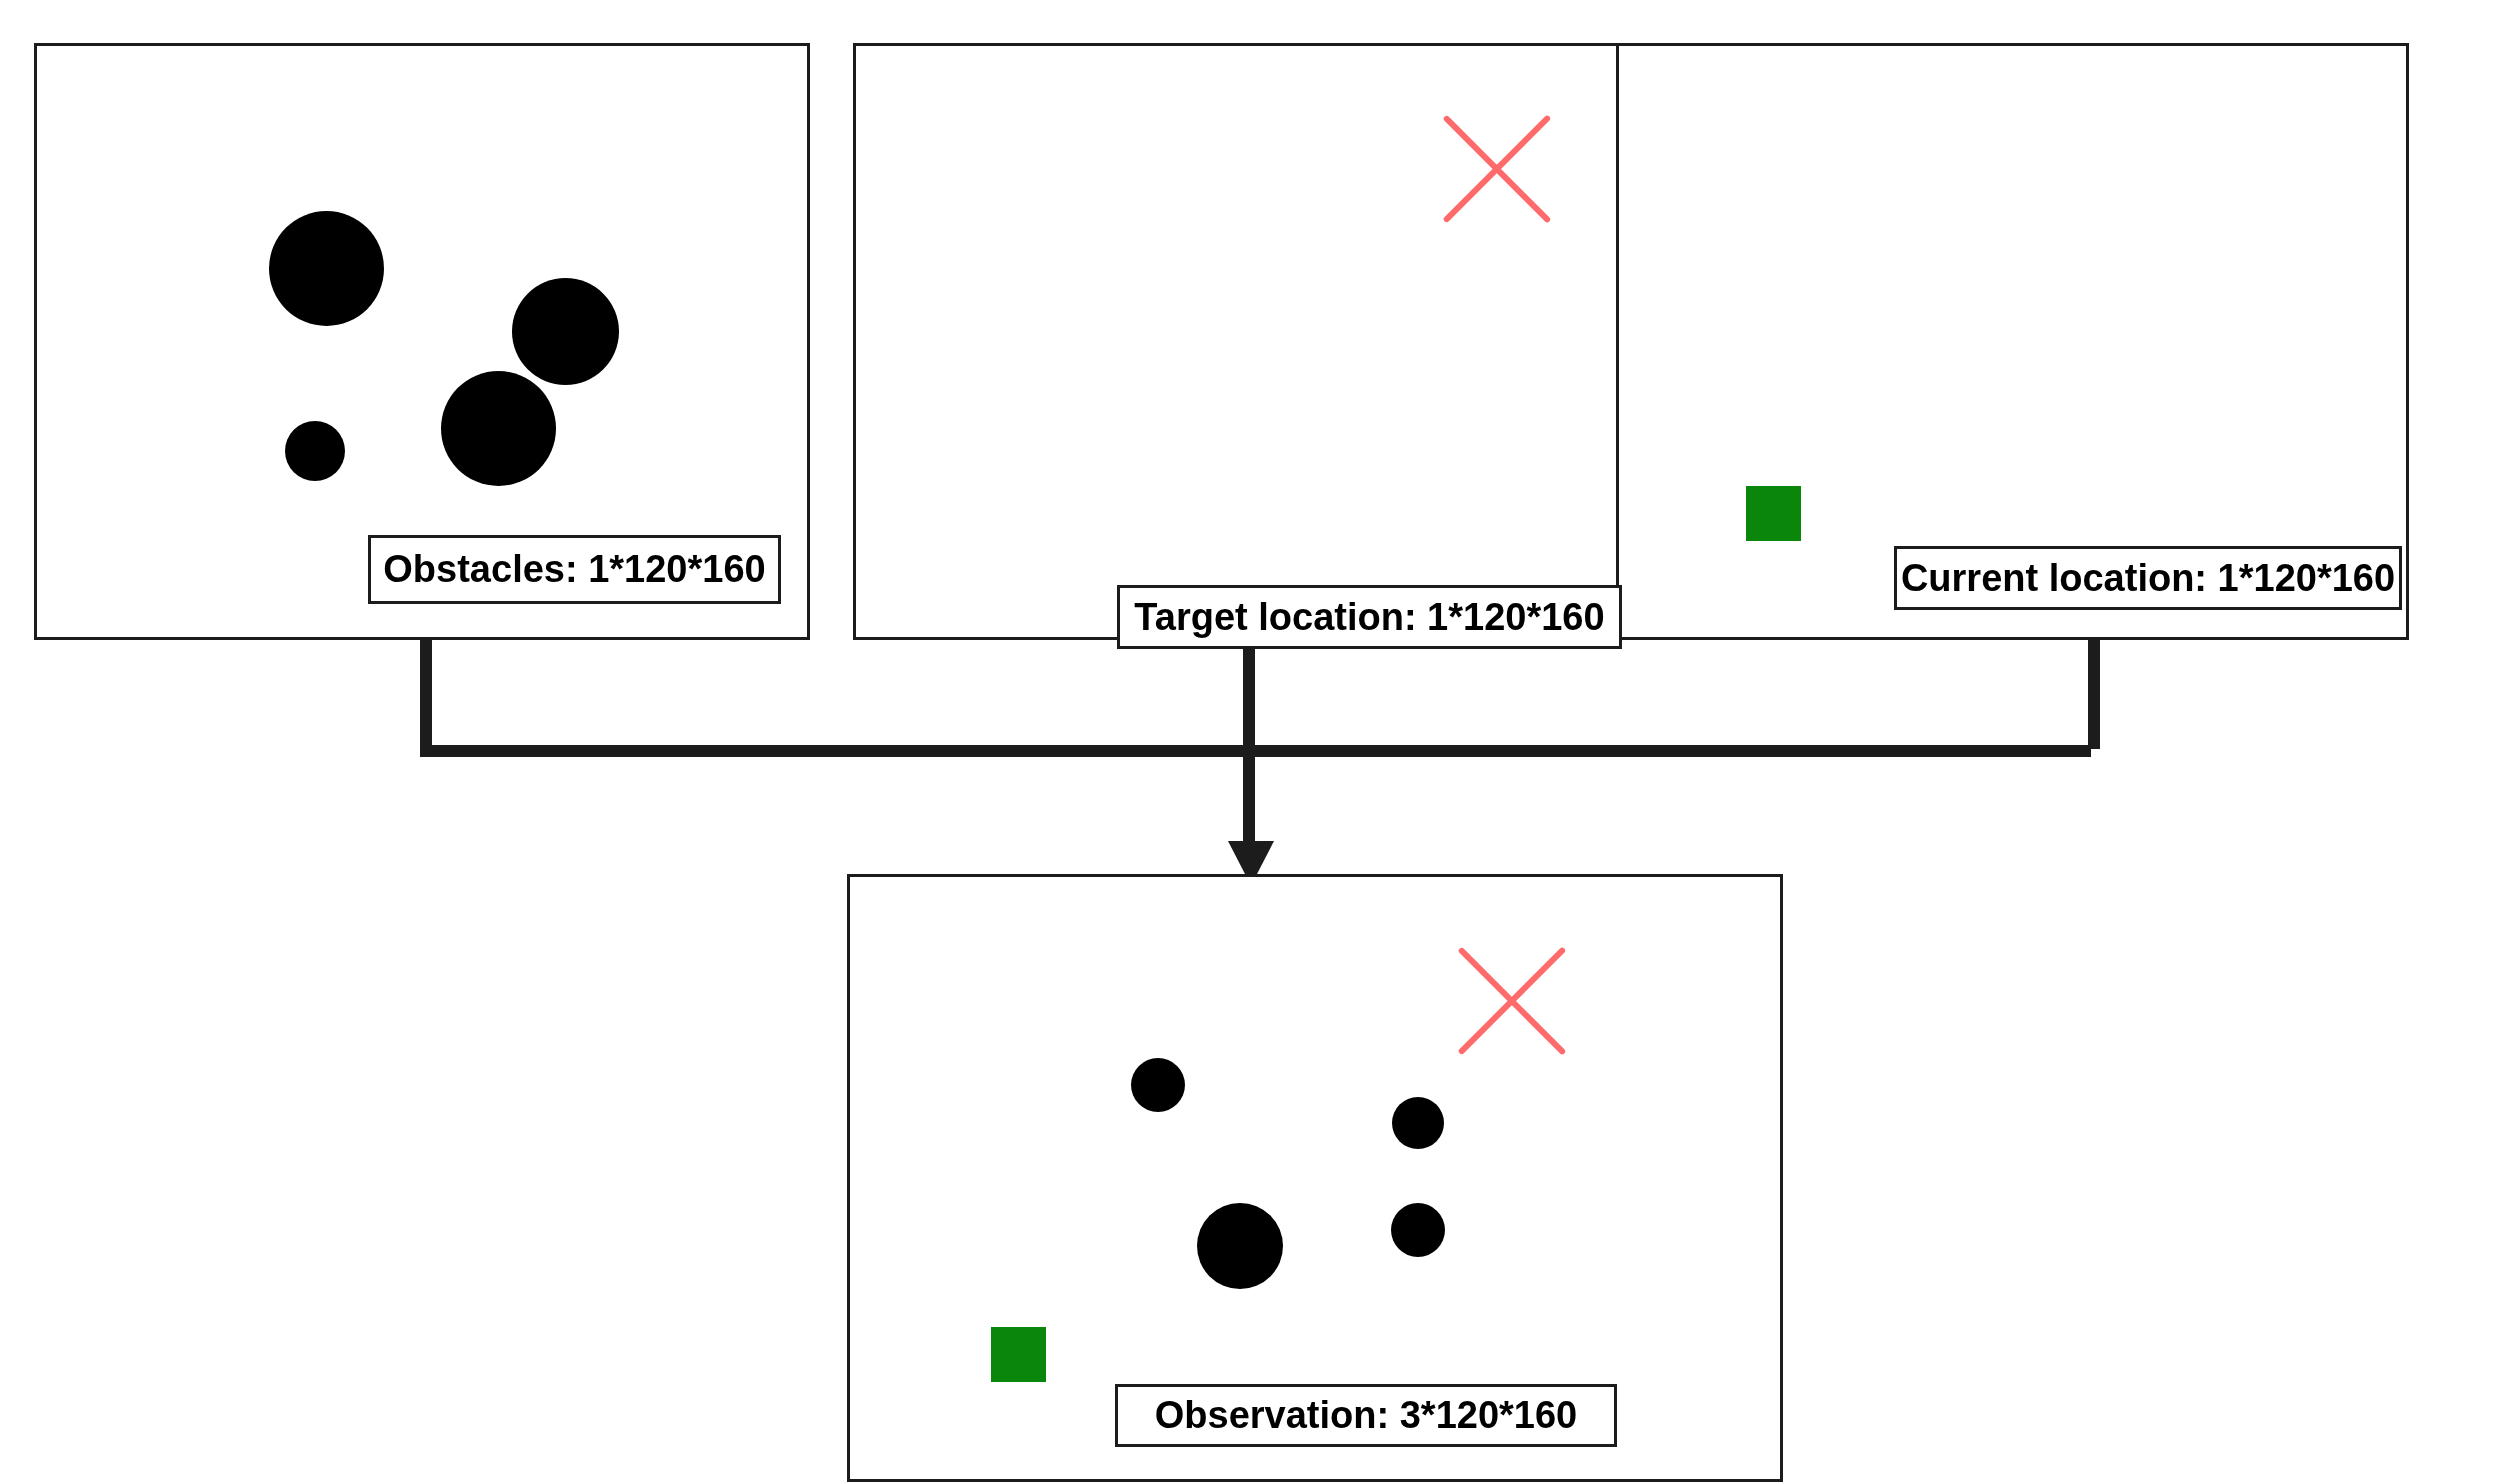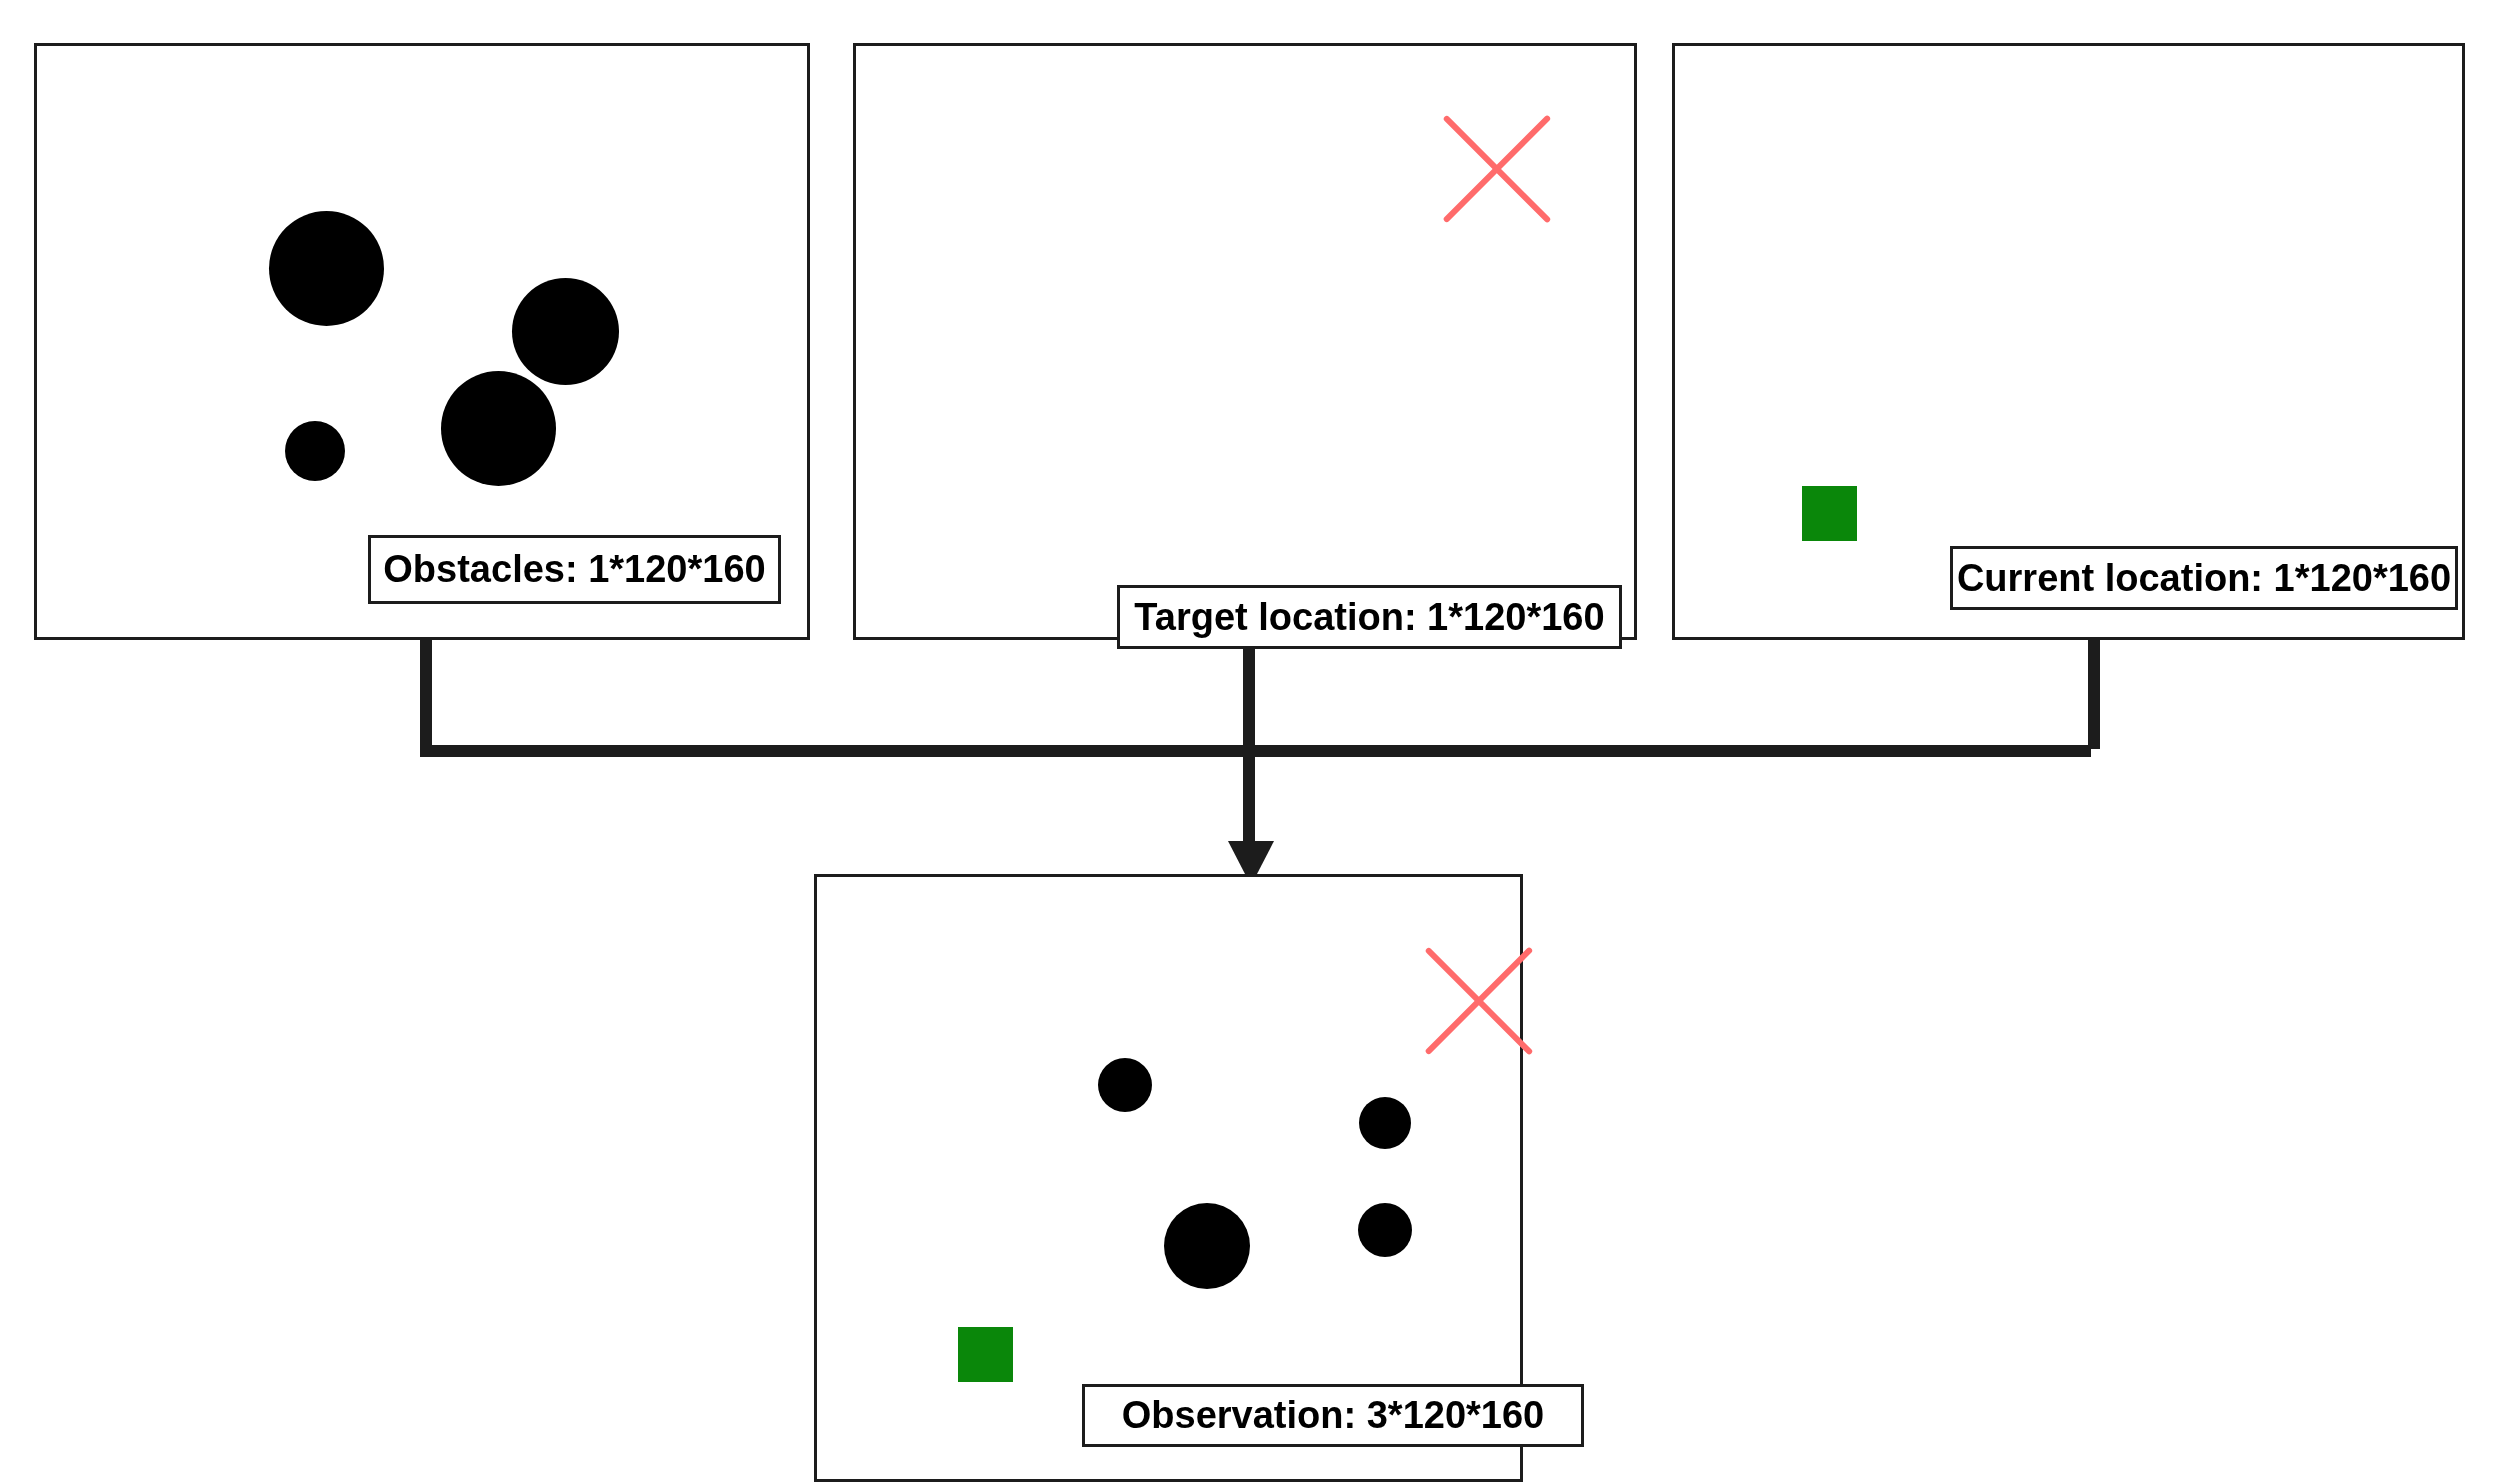--- a/index.html
+++ b/index.html
@@ -12,22 +12,22 @@
   }
   .canvas { position: absolute; left: 0; top: 0; width: 2500px; height: 1482px; }
 
   .panel {
     position: absolute;
     background: #ffffff;
     border: 3.8px solid #1c1c1c;
   }
   #panel-obstacles   { left: 28px;   top: 37px;   width: 776px; height: 597px; }
   #panel-target      { left: 847px; top: 37px;   width: 784px; height: 597px; }
-  #panel-current     { left: 1666px; top: 37px;   width: 793px; height: 597px; }
-  #panel-observation { left: 808px; top: 868px; width: 709px; height: 608px; }
+  #panel-current     { left: 1610px; top: 37px;   width: 793px; height: 597px; }
+  #panel-observation { left: 841px; top: 868px; width: 936px; height: 608px; }
 
   .label-box {
     position: absolute;
     background: #ffffff;
     border: 3.1px solid #1c1c1c;
     display: flex; align-items: center; justify-content: center;
     font-weight: bold; font-size: 38px; color: #000000;
     white-space: nowrap;
     z-index: 5;
   }

